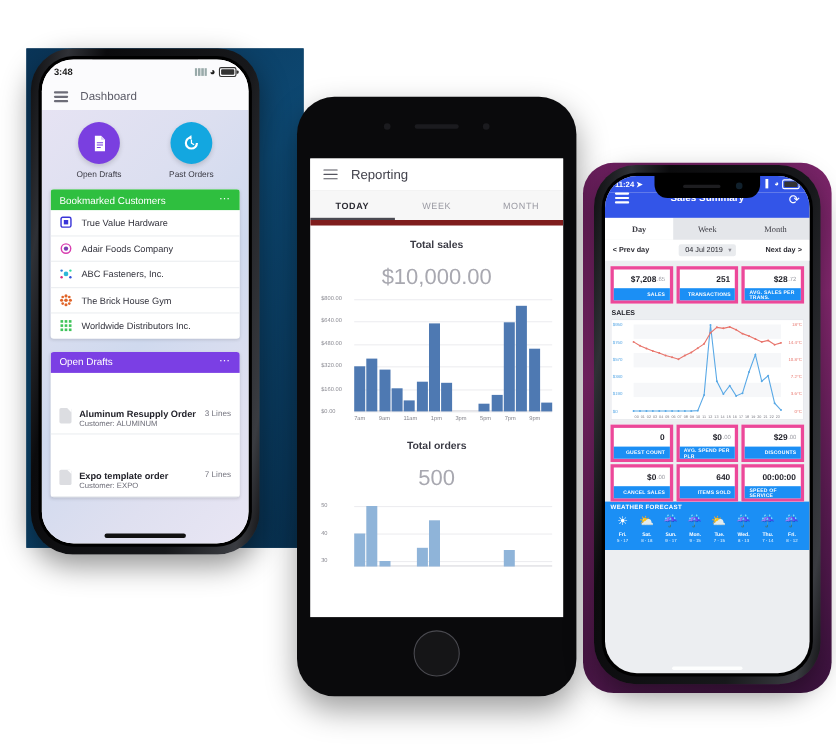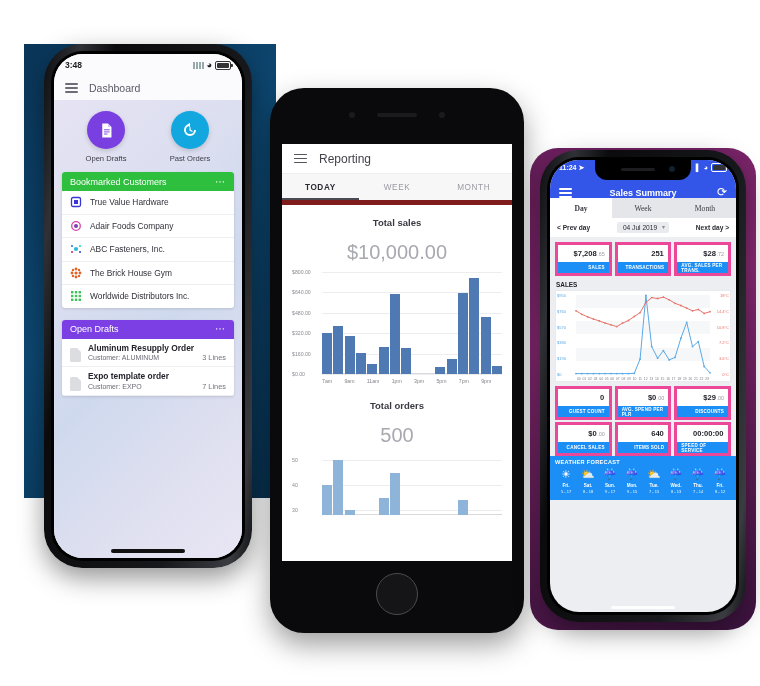--- a/index.html
+++ b/index.html
@@ -41,21 +41,21 @@
     border-bottom-left-radius:12px;border-bottom-right-radius:12px;z-index:9;
   }
   .notch .speaker{position:absolute;left:26px;top:8px;width:34px;height:3px;border-radius:2px;background:#1d1d20;}
   .notch .cam{position:absolute;right:16px;top:6px;width:6px;height:6px;border-radius:50%;background:#10202c;}
   .homebar{
     position:absolute;bottom:5px;left:50%;transform:translateX(-50%);
     width:74px;height:4px;border-radius:3px;background:#111;
   }
 
   
-  #phone1{left:44px;top:44px;width:208px;height:524px;}
+  #phone1{left:28px;top:44px;width:208px;height:460px;}
   .p1-status{
     position:absolute;top:0;left:0;right:0;height:22px;
     display:flex;align-items:center;justify-content:space-between;
     padding:0 11px;box-sizing:border-box;font-size:8.5px;font-weight:bold;color:#1a1a1a;
     background:#fbfbfd;z-index:10;
   }
   .p1-status .right{display:flex;align-items:center;gap:3px;}
   .sig{width:11px;height:7px;display:inline-block;
     background:linear-gradient(to right,#9aa 2px,transparent 2px) repeat-x;background-size:3px 100%;}
   .wifi{font-size:9px;line-height:1;}
@@ -86,21 +86,21 @@
   .card{background:#fff;border-radius:3px;box-shadow:0 1px 3px rgba(0,0,0,.13);overflow:hidden;}
   .card-head{height:19px;display:flex;align-items:center;justify-content:space-between;
     padding:0 8px;color:#fff;font-size:9px;}
   .dots{letter-spacing:1px;font-size:10px;line-height:1;opacity:.95;}
   .cust-row{display:flex;align-items:center;gap:8px;height:22.5px;padding:0 8px;
     border-bottom:1px solid #eceef1;font-size:8.4px;color:#30303a;}
   .cust-row:last-child{border-bottom:none;}
   .glyph{width:12px;height:12px;flex:none;border-radius:2px;display:block;}
 
   .drafts{margin-top:12px;}
-  .draft-row{display:flex;align-items:flex-end;gap:7px;padding:4px 8px;border-bottom:1px solid #eceef1;}
+  .draft-row{display:flex;align-items:flex-start;gap:7px;padding:4px 8px;border-bottom:1px solid #eceef1;margin-top:28px;}
   .doc-ic{width:11px;height:14px;background:#dcdde1;border-radius:1.5px;position:relative;flex:none;}
   .doc-ic::after{content:"";position:absolute;right:0;top:0;border-width:0 4px 4px 0;
     border-style:solid;border-color:transparent #fff transparent transparent;}
   .draft-main{flex:1;min-width:0;}
   .draft-t{font-size:8.4px;color:#23232b;font-weight:bold;line-height:1.25;}
   .draft-s{font-size:7px;color:#6b6b76;line-height:1.3;}
   .draft-n{font-size:7.4px;color:#73737e;flex:none;}
 
   
   #phone2{left:270px;top:88px;width:254px;height:545px;}
@@ -137,21 +137,21 @@
   .bar.light{background:#8fb4d9;}
   .xlabs{position:absolute;left:30px;right:0;display:flex;gap:1.5px;}
   .xlabs span{flex:1;text-align:center;font-size:5.2px;color:#84848c;white-space:nowrap;}
 
   
   #phone3{left:540px;top:150px;width:206px;height:472px;}
   .p3-screen-wrap{position:absolute;inset:3px;border-radius:29px;overflow:hidden;background:#eceef1;}
   .p3-status{height:15px;background:#3355e8;display:flex;align-items:center;justify-content:space-between;
     padding:0 9px;box-sizing:border-box;color:#fff;font-size:7px;font-weight:bold;}
   .p3-status .right{display:flex;align-items:center;gap:3px;}
-  .p3-appbar{height:23px;background:#3355e8;display:flex;align-items:flex-end;padding:0 9px;
+  .p3-appbar{height:23px;background:#3355e8;display:flex;align-items:flex-start;padding:0 9px;
     box-sizing:border-box;color:#fff;position:relative;}
   .p3-appbar .ham i{background:#fff;}
   .p3-title{position:absolute;left:0;right:0;text-align:center;font-size:9px;font-weight:bold;pointer-events:none;}
   .refresh{margin-left:auto;font-size:12px;line-height:1;z-index:2;}
 
   .p3-seg{display:flex;height:20px;background:#e4e6ea;}
   .p3-seg div{flex:1;display:flex;align-items:center;justify-content:center;font-size:7.6px;color:#3a3a42;font-family:Liberation Serif, serif;}
   .p3-seg div.on{background:#fff;font-weight:bold;}
   .p3-daynav{height:19px;background:#fff;display:flex;align-items:center;justify-content:space-between;
     padding:0 7px;box-sizing:border-box;font-size:6.6px;font-weight:bold;color:#2a2a32;}

